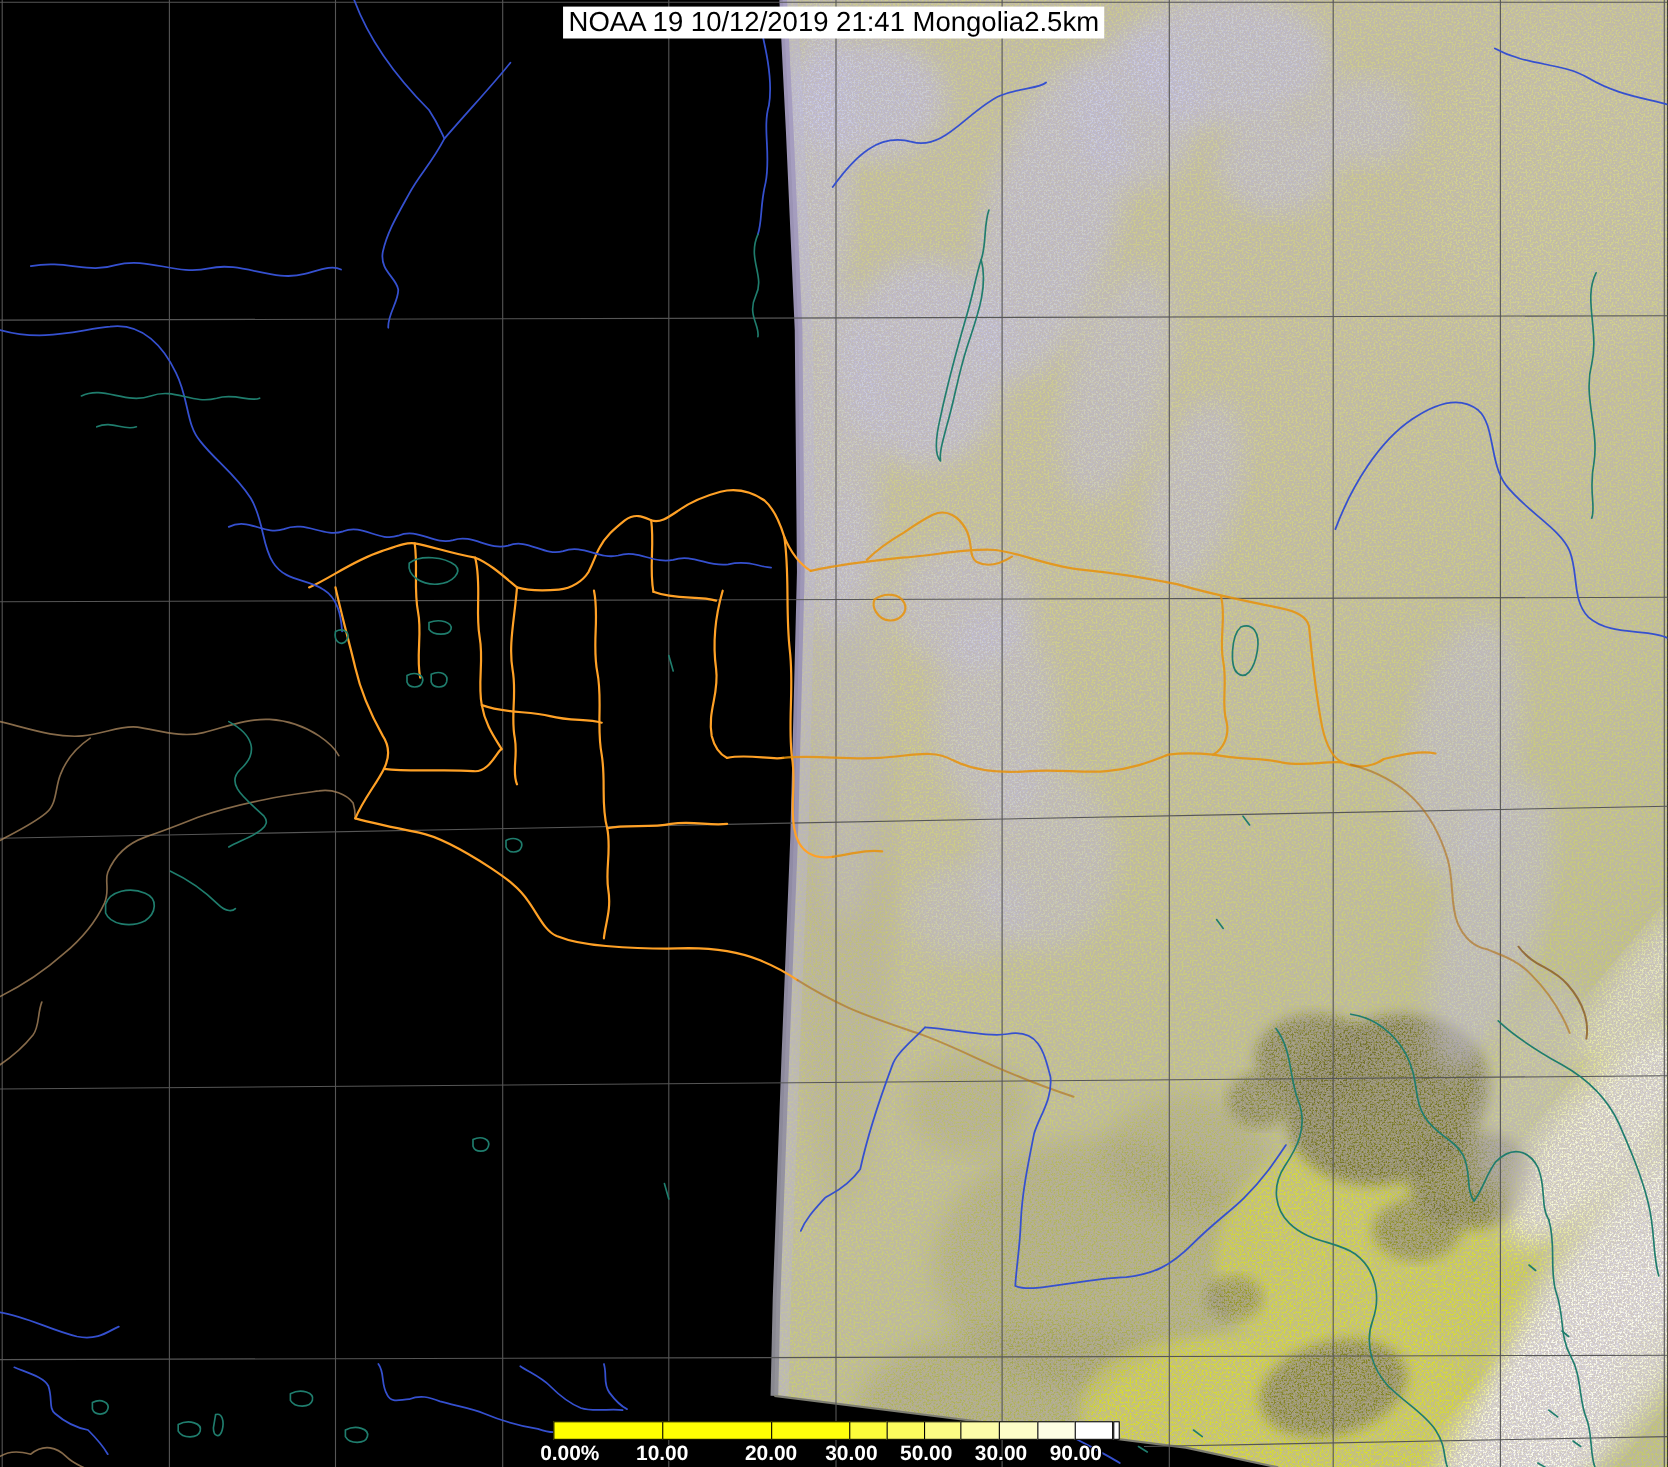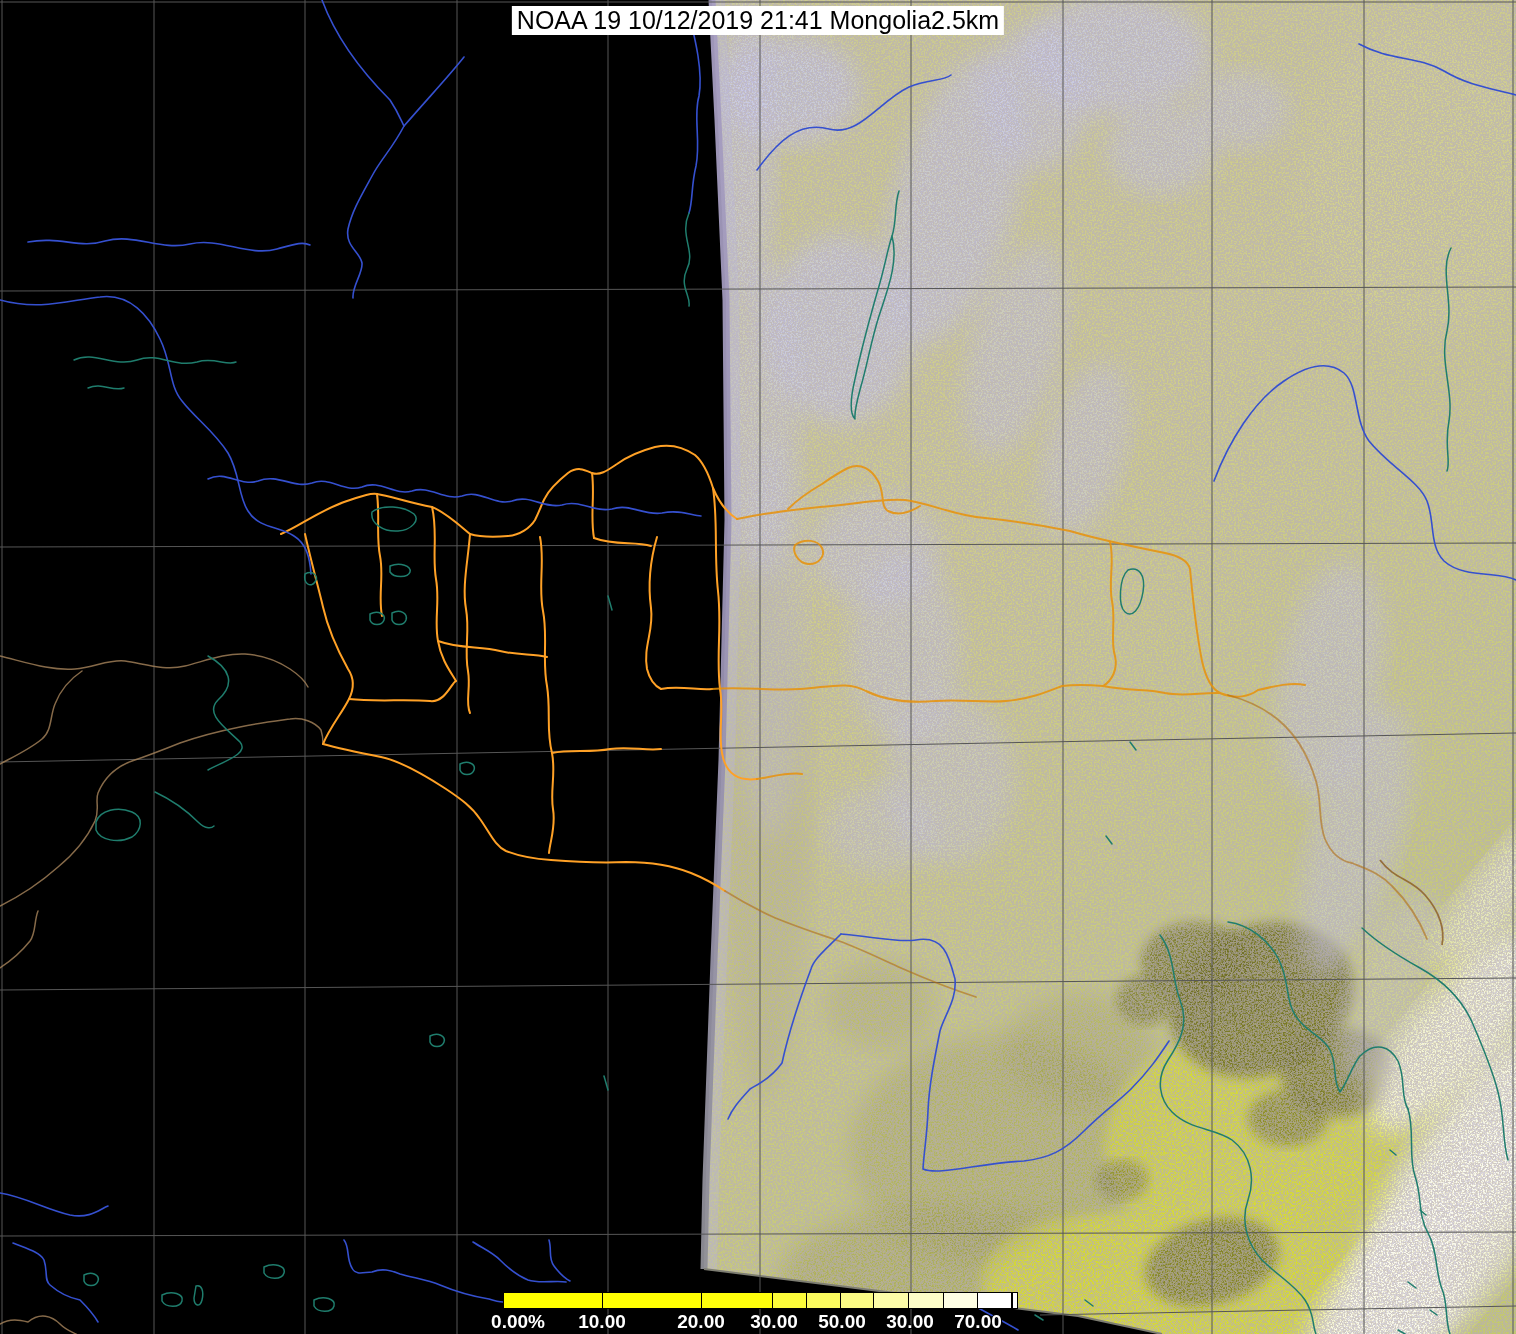--- a/index.html
+++ b/index.html
@@ -274,16 +274,16 @@
       <div class="cb-seg" style="left: 908px; width: 37px; height: 17px; background: rgb(253, 253, 200);"></div>
       <div class="cb-seg" style="left: 943px; width: 36px; height: 17px; background: rgb(254, 254, 228);"></div>
       <div class="cb-seg" style="left: 977px; width: 35px; height: 17px; background: rgb(255, 255, 255);"></div>
       <div class="cb-seg" style="left: 1012px; width: 6px; height: 17px; background: rgb(255, 255, 255);"></div>
       <div class="cb-label" style="left: 518px; top: 19px;">0.00%</div>
       <div class="cb-label" style="left: 602px; top: 19px; text-align: center;">10.00</div>
       <div class="cb-label" style="left: 701px; top: 19px;">20.00</div>
       <div class="cb-label" style="left: 774px; top: 19px;">30.00</div>
       <div class="cb-label" style="left: 842px; top: 19px;">50.00</div>
       <div class="cb-label" style="left: 910px; top: 19px;">30.00</div>
-      <div class="cb-label" style="left: 978px; top: 19px;">70.00</div>
+      <div class="cb-label" style="left: 978px; top: 19px;">90.00</div>
     </div>
 
 </div>
 
 </body></html>

